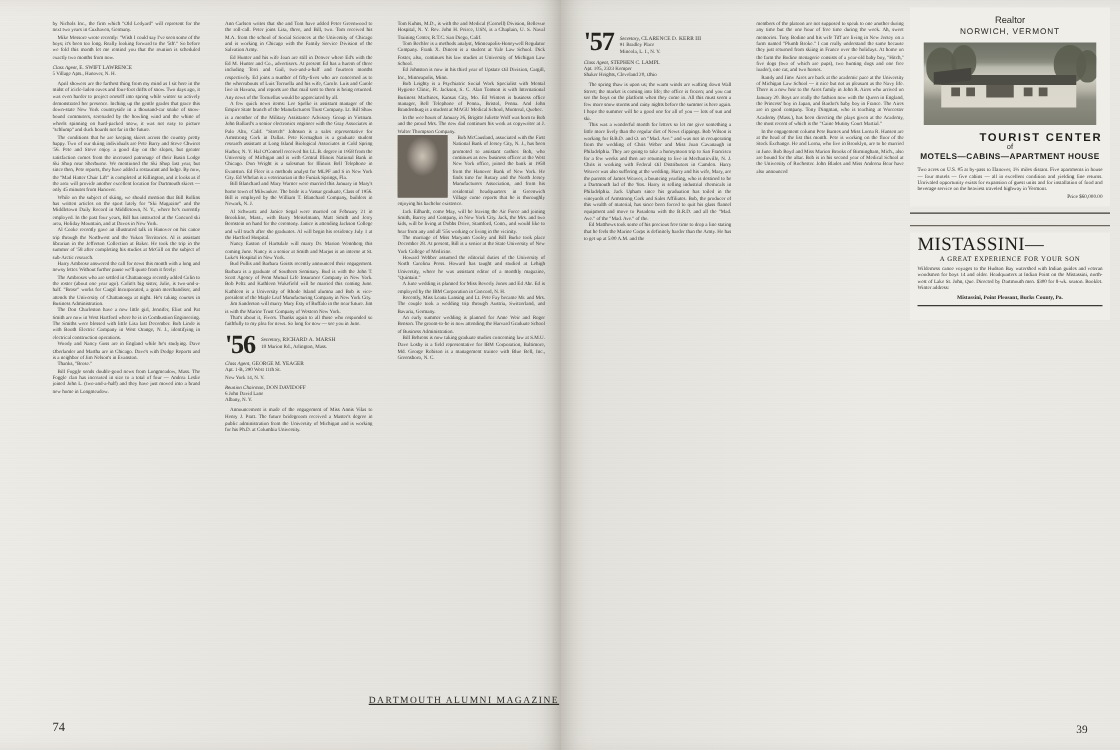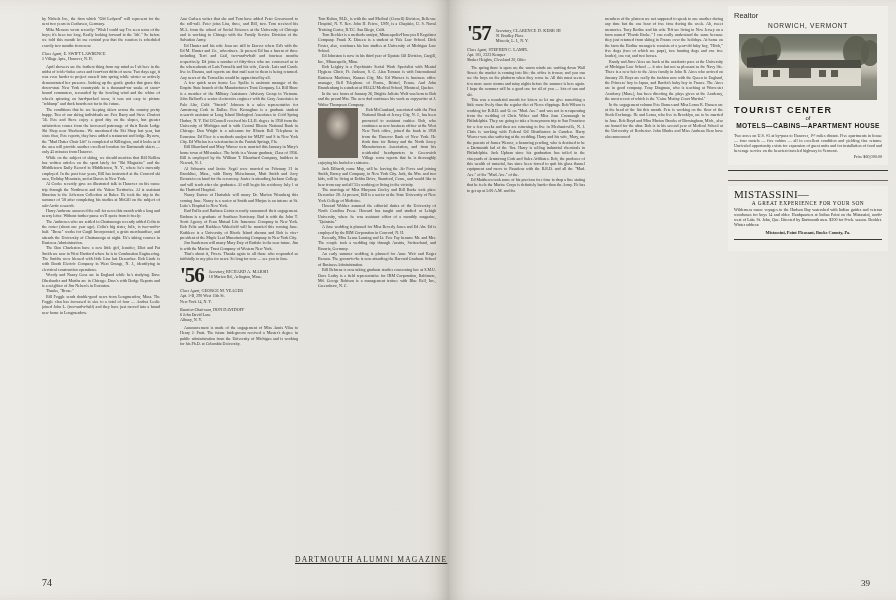--- a/index.html
+++ b/index.html
@@ -41,41 +41,41 @@
     background:
       radial-gradient(ellipse 13px 16px at 50% 34%, #c9c2b4 0%, #9d958a 55%, #6e675e 100%),
       linear-gradient(180deg,#8c8579 0%,#6f6a61 48%,#3b3933 60%,#56534c 100%);
     border:0;}
 
   
   .adcol{position:absolute;right:8px;top:6px;width:160px;}
   .adbox{background:#efeee9;padding:4px 6px 6px 6px;}
   .ad-hills-name{font-family:"Liberation Sans",sans-serif;font-weight:bold;
      font-size:17.5px;letter-spacing:2.2px;text-align:center;color:#221f1b;line-height:20px;}
-  .ad-hills-sub{font-family:"Liberation Sans",sans-serif;font-size:7.5px;text-align:left;color:#2c2a25;margin-top:1px;}
+  .ad-hills-sub{font-family:"Liberation Sans",sans-serif;font-size:7.5px;text-align:center;color:#2c2a25;margin-top:1px;}
   .ad-hills-city{font-family:"Liberation Sans",sans-serif;font-size:6.6px;letter-spacing:.7px;text-align:center;color:#2c2a25;margin-top:2px;}
   .ad-photo{margin:5px auto 0 auto;width:138px;height:66px;
     background:
       linear-gradient(180deg,#6f7266 0%,#7d8073 18%,#8b8d80 24%,#b9b9ae 30%,#cfccc0 44%,#b4b1a5 58%,#8e8d81 70%,#7d7f72 100%);
     position:relative;overflow:hidden;}
   .ad-photo .house{position:absolute;left:14px;top:26px;width:108px;height:26px;
     background:linear-gradient(180deg,#4d4c45 0%,#4d4c45 30%,#d9d6cb 32%,#ddd9ce 100%);}
   .ad-photo .roofl{position:absolute;left:8px;top:22px;width:30px;height:10px;background:#46453f;transform:skewY(-7deg);}
   .ad-photo .win{position:absolute;background:#5d5b52;}
   .ad-photo .tree{position:absolute;border-radius:50% 50% 45% 45%;background:#5b5e4f;opacity:.9;}
   .ad-tc{font-family:"Liberation Sans",sans-serif;font-weight:bold;font-size:9px;
-     letter-spacing:1.4px;text-align:left;margin-top:5px;color:#1f1d19;}
+     letter-spacing:1.4px;text-align:right;margin-top:5px;color:#1f1d19;}
   .ad-of{font-family:"Liberation Sans",sans-serif;font-size:6px;text-align:center;color:#2c2a25;}
   .ad-mca{font-family:"Liberation Sans",sans-serif;font-weight:bold;font-size:6.6px;
      letter-spacing:.4px;text-align:center;color:#1f1d19;margin-top:1px;}
   .ad-body{font-size:4.15px;line-height:5.1px;text-align:justify;margin-top:4px;color:#33322e;}
   .ad-price{text-align:right;font-size:4.15px;margin-top:1px;}
   .rule{height:1px;background:#3c3a35;margin:5px 0;}
   .rule.thin{height:.8px;background:#6b675f;}
-  .ad-mist-h{font-family:"Liberation Serif",serif;font-size:11px;letter-spacing:.3px;color:#1f1d19;}
+  .ad-mist-h{font-family:"Liberation Serif",serif;font-size:15px;letter-spacing:.3px;color:#1f1d19;}
   .ad-mist-s{font-family:"Liberation Serif",serif;font-size:5.4px;font-variant:small-caps;
      letter-spacing:.5px;text-align:center;color:#23221d;margin-top:0px;}
   .ad-mist-b{font-size:4.05px;line-height:4.9px;text-align:justify;margin-top:2px;}
   .ad-mist-f{font-size:4.4px;font-weight:bold;text-align:center;margin-top:2px;}
 
   .footL{position:absolute;left:42px;bottom:12px;font-size:10px;color:#2d2b26;}
   .footR{position:absolute;right:26px;bottom:12px;font-size:9px;color:#2d2b26;}
   .runR{position:absolute;right:30px;bottom:34px;font-size:7.6px;letter-spacing:1.2px;color:#2d2b26;}
 </style>
 </head>

